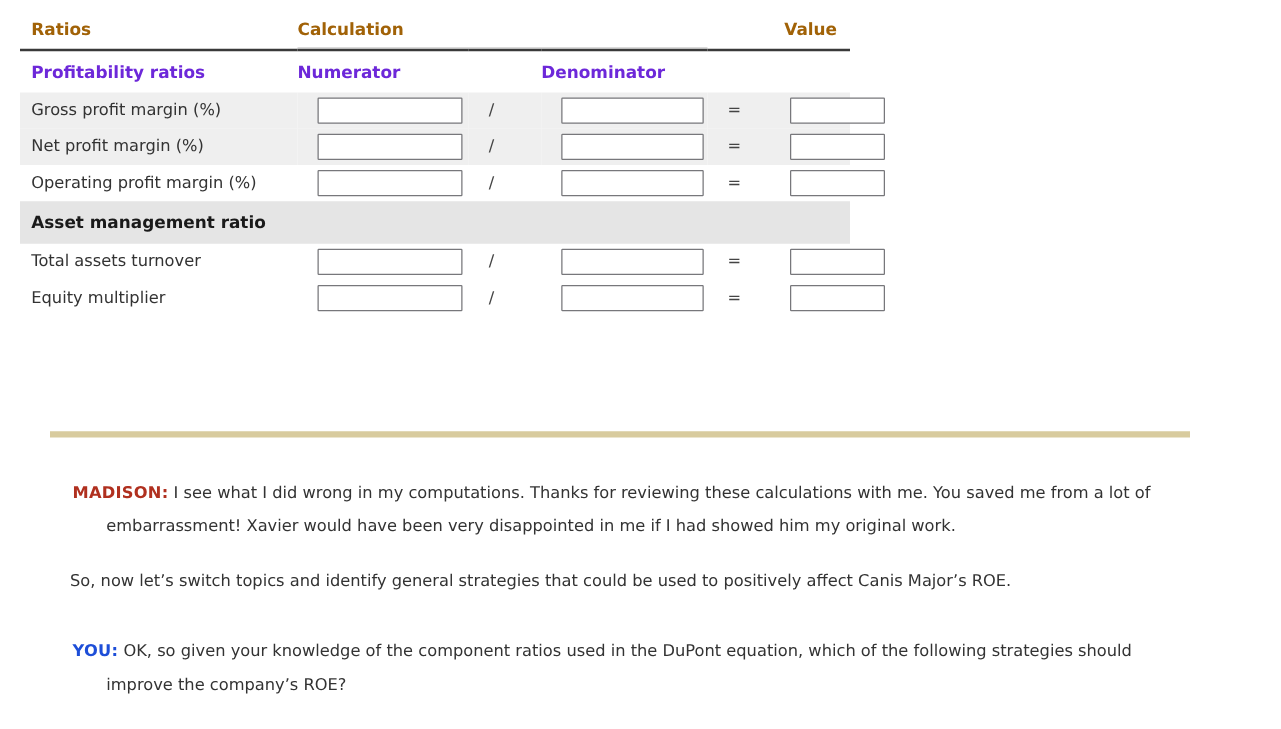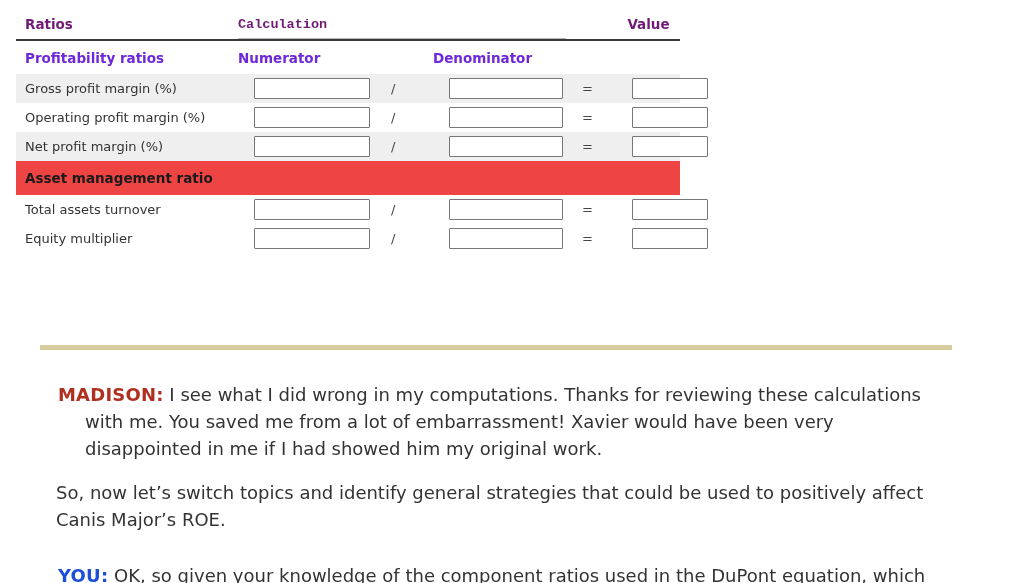--- a/index.html
+++ b/index.html
@@ -39,29 +39,28 @@
   .ratio-table td, .ratio-table th {
     padding: 0;
     vertical-align: middle;
     text-align: left;
   }
 
   
   tr.hdr-main th {
     font-size: 13.5px;
     font-weight: bold;
-    color: #701a75;
+    color: #a16207;
     padding: 4px 0 7px 0;
     border-bottom: 2px solid #3a3a3a;
     white-space: nowrap;
   }
   tr.hdr-main th.h-ratios { padding-left: 9px; }
   tr.hdr-main th.h-calc {
     position: relative;
-    font-family: Liberation Mono, monospace;
   }
   .calc-underline {
     position: absolute;
     left: 0px;
     right: 0px;
     bottom: 0px;
     height: 1px;
     background: #b6b6b6;
   }
   tr.hdr-main th.h-value { padding-left: 1px; text-align: center; }
@@ -71,21 +70,21 @@
     font-size: 13.5px;
     font-weight: bold;
     color: #6d28d9;
     padding: 9px 0 8px 0;
     white-space: nowrap;
   }
   tr.hdr-sub td.s-label { padding-left: 9px; }
 
   
   tr.section-row td {
-    background: #ef4444;
+    background: #e5e5e5;
     font-size: 13.5px;
     font-weight: bold;
     color: #1a1a1a;
     padding: 9px 0 9px 0;
     white-space: nowrap;
   }
   tr.section-row td.sec-label { padding-left: 9px; }
 
   
   tr.data-row td {
@@ -133,21 +132,21 @@
 
   
   .dialogue {
     position: absolute;
     left: 0px;
     top: 381px;
     width: 1025px;
   }
   .speech {
     position: relative;
-    font-size: 18px;
+    font-size: 13px;
     line-height: 27px;
     color: #333333;
   }
   .speech .body {
     margin: 0;
     padding-left: 85px;
     text-indent: 0;
     max-width: 948px;
   }
   .speech .body.first-line {
@@ -213,41 +212,41 @@
           <span class="cell-input w-den"></span>
         </td>
         <td class="c-op-eq">
           <span class="op">=</span>
         </td>
         <td class="c-cell-val">
           <span class="cell-input w-val"></span>
         </td>
       </tr>
 
+      <tr class="data-row striped">
+        <td class="r-label">Net profit margin (%)</td>
+        <td class="c-cell-num">
+          <span class="cell-input w-num"></span>
+        </td>
+        <td class="c-op-slash">
+          <span class="op">/</span>
+        </td>
+        <td class="c-cell-den">
+          <span class="cell-input w-den"></span>
+        </td>
+        <td class="c-op-eq">
+          <span class="op">=</span>
+        </td>
+        <td class="c-cell-val">
+          <span class="cell-input w-val"></span>
+        </td>
+      </tr>
+
       <tr class="data-row">
         <td class="r-label">Operating profit margin (%)</td>
-        <td class="c-cell-num">
-          <span class="cell-input w-num"></span>
-        </td>
-        <td class="c-op-slash">
-          <span class="op">/</span>
-        </td>
-        <td class="c-cell-den">
-          <span class="cell-input w-den"></span>
-        </td>
-        <td class="c-op-eq">
-          <span class="op">=</span>
-        </td>
-        <td class="c-cell-val">
-          <span class="cell-input w-val"></span>
-        </td>
-      </tr>
-
-      <tr class="data-row striped">
-        <td class="r-label">Net profit margin (%)</td>
         <td class="c-cell-num">
           <span class="cell-input w-num"></span>
         </td>
         <td class="c-op-slash">
           <span class="op">/</span>
         </td>
         <td class="c-cell-den">
           <span class="cell-input w-den"></span>
         </td>
         <td class="c-op-eq">

